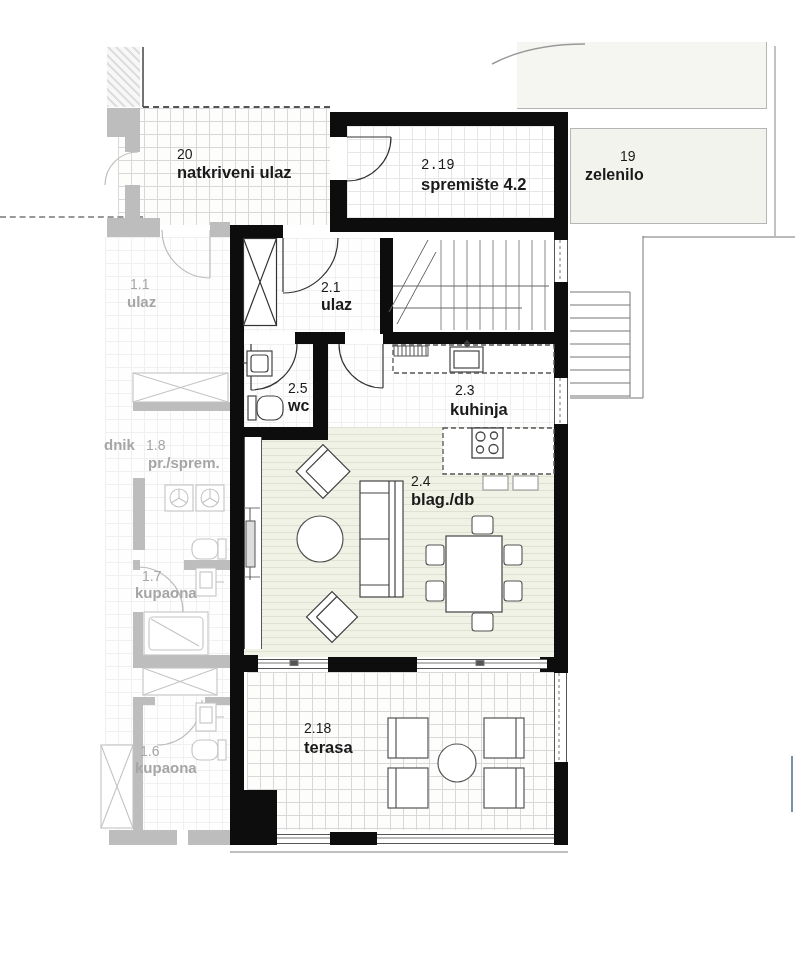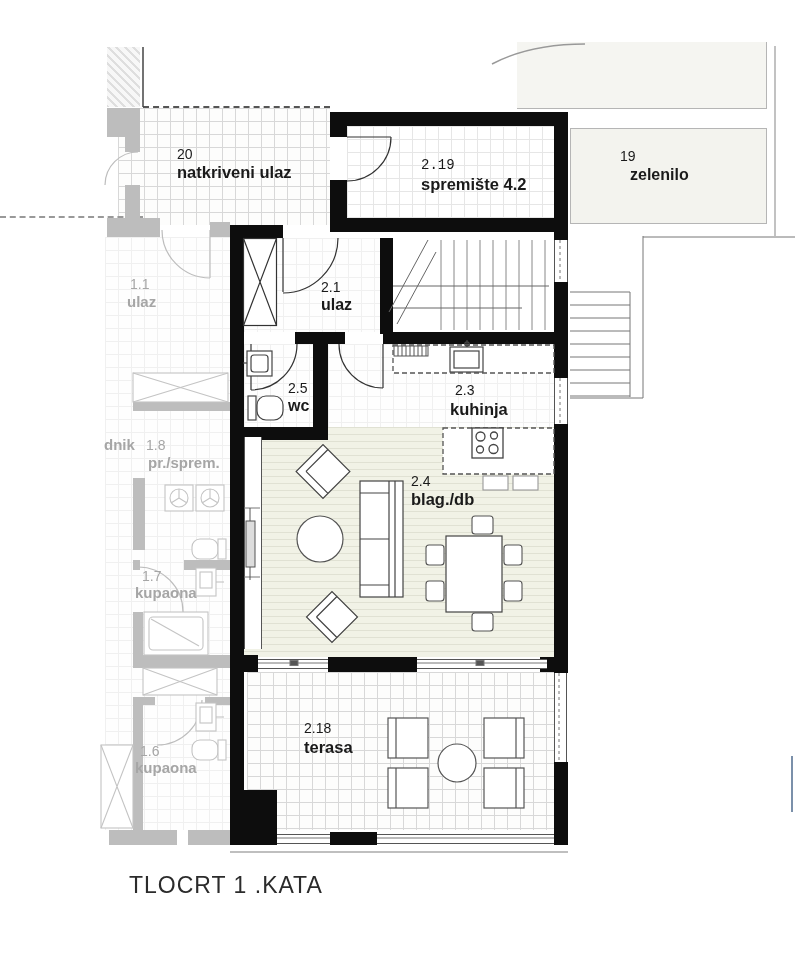--- a/index.html
+++ b/index.html
@@ -268,21 +268,21 @@
     <path d="M792 756V812" stroke="#7b90aa" stroke-width="2"></path>
   </svg>
 
   <div class="lbl num" style="left:177px;top:146px;">20</div>
   <div class="lbl nm" style="left:177px;top:163px;font-size:16.5px;">natkriveni ulaz</div>
 
   <div class="lbl num" style="left:421px;top:157px;font-family:Liberation Mono, monospace;">2.19</div>
   <div class="lbl nm" style="left:421px;top:175px;font-size:16.5px;">spremište 4.2</div>
 
   <div class="lbl num" style="left:620px;top:148px;">19</div>
-  <div class="lbl nm" style="left:630px;top:166px;text-align:right;">zelenilo</div>
+  <div class="lbl nm" style="left:585px;top:166px;text-align:right;">zelenilo</div>
 
   <div class="lbl num" style="left:321px;top:279px;">2.1</div>
   <div class="lbl nm" style="left:321px;top:296px;">ulaz</div>
 
   <div class="lbl num" style="left:288px;top:380px;">2.5</div>
   <div class="lbl nm" style="left:288px;top:397px;text-align:right;">wc</div>
 
   <div class="lbl num" style="left:455px;top:382px;">2.3</div>
   <div class="lbl nm" style="left:450px;top:400px;font-size:16.5px;">kuhinja</div>
 
@@ -298,15 +298,14 @@
   <div class="lbl nm nbl" style="left:104px;top:436px;font-size:15px;">dnik</div>
   <div class="lbl num nbl" style="left:146px;top:437px;">1.8</div>
   <div class="lbl nm nbl" style="left:148px;top:454px;font-size:15px;">pr./sprem.</div>
 
   <div class="lbl num nbl" style="left:142px;top:568px;">1.7</div>
   <div class="lbl nm nbl" style="left:135px;top:584px;font-size:15px;">kupaona</div>
 
   <div class="lbl num nbl" style="left:140px;top:743px;">1.6</div>
   <div class="lbl nm nbl" style="left:135px;top:759px;font-size:15px;">kupaona</div>
 
-  <div class="title" style="left:129px;top:872px;">TLOCRT 1 .KATA</div>
 
 </div>
 
 </body></html>

